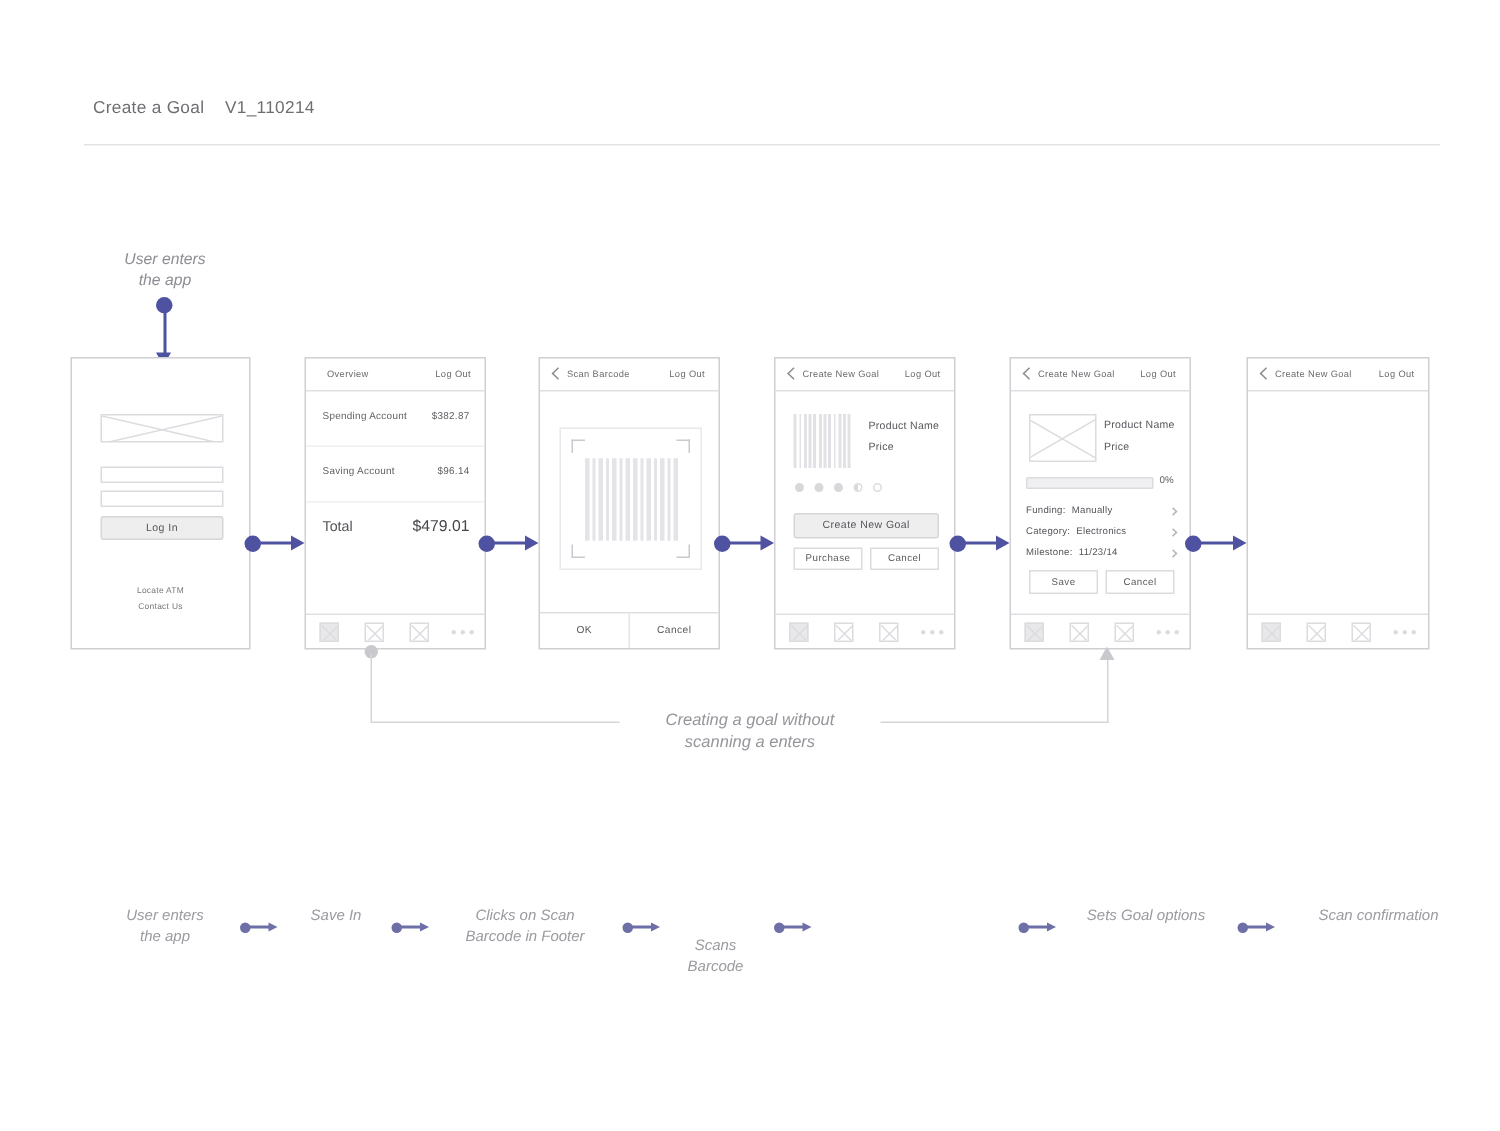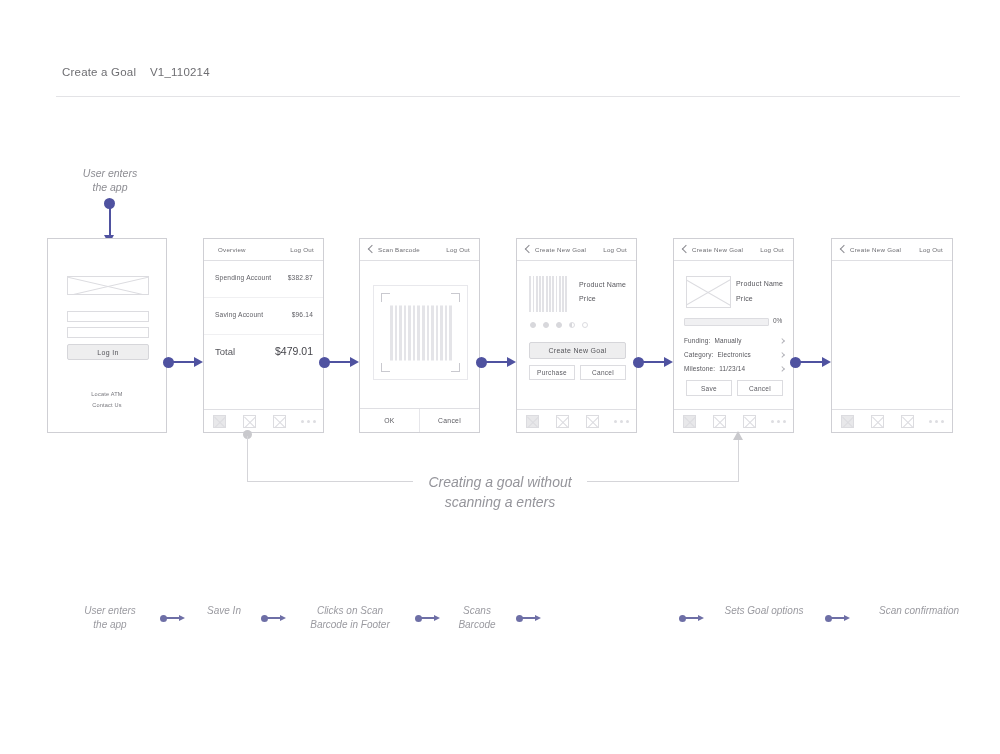--- a/index.html
+++ b/index.html
@@ -548,21 +548,21 @@
     border-right: 5.5px solid transparent;
     border-bottom: 9px solid #c9c9cd;
   }
   .loop-label {
     position: absolute;
     left: 413px;
     top: 473px;
     width: 174px;
     text-align: center;
     font-style: italic;
-    font-size: 14px;
+    font-size: 11px;
     line-height: 1.4;
     color: #95959b;
   }
 
   
   .legend {
     position: absolute;
     left: 0;
     top: 604px;
     width: 1000px;
@@ -863,21 +863,21 @@
   <div class="legend-item" style="left:288px;width:124px;">
     <div>Clicks on Scan</div>
     <div>Barcode in Footer</div>
   </div>
   <div class="legend-arrow" style="left:415px;">
     <div class="ldot"></div>
     <div class="lline"></div>
     <div class="lhead"></div>
   </div>
 
-  <div class="legend-item" style="left:442px;width:70px;">
+  <div class="legend-item" style="left:442px;width:70px;margin-top:20px;">
     <div>Scans</div>
     <div>Barcode</div>
   </div>
   <div class="legend-arrow" style="left:516px;">
     <div class="ldot"></div>
     <div class="lline"></div>
     <div class="lhead"></div>
   </div>
 
   <div class="legend-arrow" style="left:679px;">

